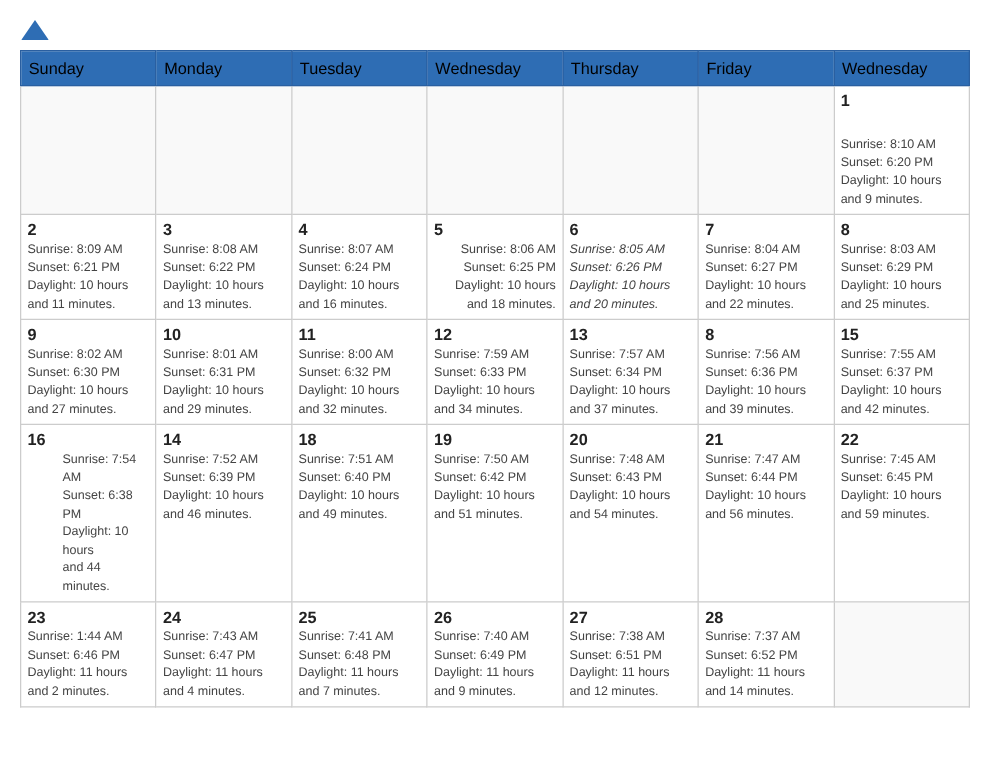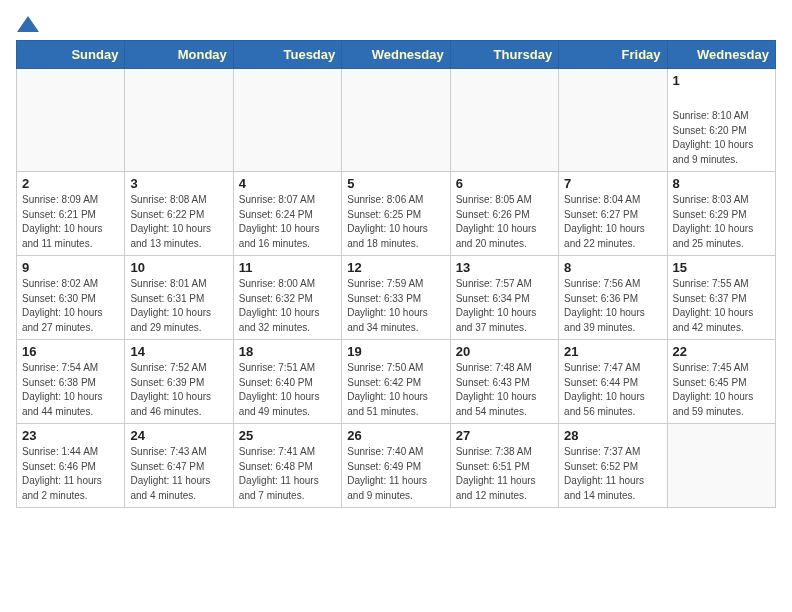--- a/index.html
+++ b/index.html
@@ -34,25 +34,25 @@
       font-size: 16px;
       color: #555;
     }
     .calendar {
       width: 100%;
       border-collapse: collapse;
       border: 1px solid #ccc;
     }
     .calendar th {
       background: #2e6db4;
-      color: #fef9c3;
+      color: #000000;
       font-size: 13px;
-      font-weight: bold;
+      font-weight: normal;
       padding: 6px 6px;
-      text-align: right;
+      text-align: left;
       border: 1px solid #2a5fa0;
     }
     .calendar td {
       vertical-align: top;
       border: 1px solid #ccc;
       padding: 4px 5px;
       width: 108px;
       min-height: 90px;
       font-size: 10.5px;
       color: #333;
@@ -138,28 +138,28 @@
         </td>
         <td>
           <span class="day-number">4</span>
           <div class="day-info" style="white-space: pre-line;">Sunrise: 8:07 AM
 Sunset: 6:24 PM
 Daylight: 10 hours
 and 16 minutes.</div>
         </td>
         <td>
           <span class="day-number">5</span>
-          <div class="day-info" style="white-space: pre-line;">Sunrise: 8:06 AM
+          <div class="day-info" style="white-space: pre-line; text-align: right;">Sunrise: 8:06 AM
 Sunset: 6:25 PM
 Daylight: 10 hours
 and 18 minutes.</div>
         </td>
         <td>
           <span class="day-number">6</span>
-          <div class="day-info" style="white-space: pre-line;">Sunrise: 8:05 AM
+          <div class="day-info" style="white-space: pre-line; font-style: italic;">Sunrise: 8:05 AM
 Sunset: 6:26 PM
 Daylight: 10 hours
 and 20 minutes.</div>
         </td>
         <td>
           <span class="day-number">7</span>
           <div class="day-info" style="white-space: pre-line;">Sunrise: 8:04 AM
 Sunset: 6:27 PM
 Daylight: 10 hours
 and 22 minutes.</div>
@@ -219,21 +219,21 @@
           <span class="day-number">15</span>
           <div class="day-info" style="white-space: pre-line;">Sunrise: 7:55 AM
 Sunset: 6:37 PM
 Daylight: 10 hours
 and 42 minutes.</div>
         </td>
       </tr>
       <tr>
         <td>
           <span class="day-number">16</span>
-          <div class="day-info" style="white-space: pre-line;">Sunrise: 7:54 AM
+          <div class="day-info" style="white-space: pre-line; margin-left: 28px;">Sunrise: 7:54 AM
 Sunset: 6:38 PM
 Daylight: 10 hours
 and 44 minutes.</div>
         </td>
         <td>
           <span class="day-number">14</span>
           <div class="day-info" style="white-space: pre-line;">Sunrise: 7:52 AM
 Sunset: 6:39 PM
 Daylight: 10 hours
 and 46 minutes.</div>

